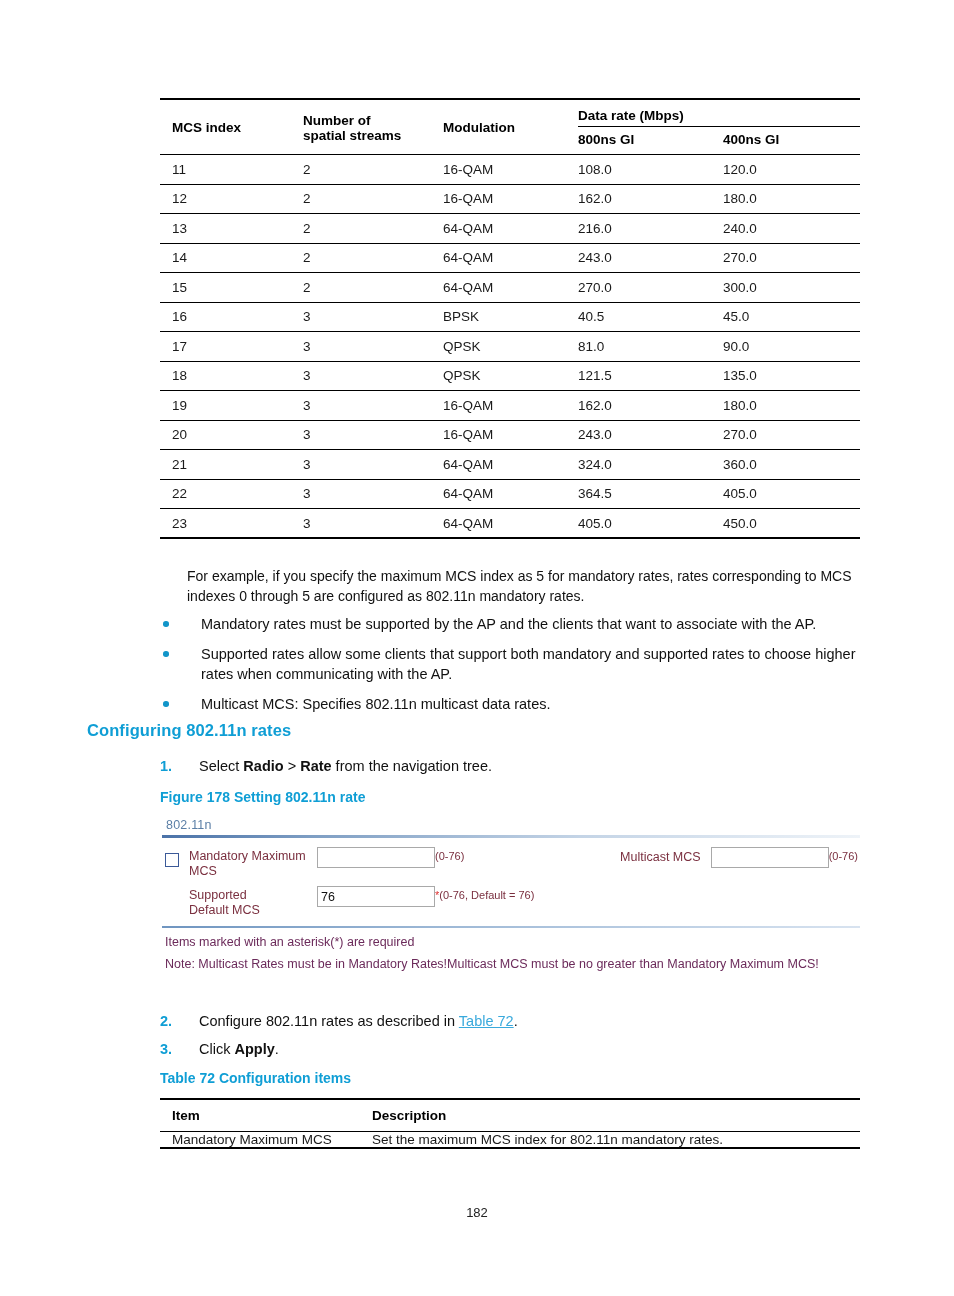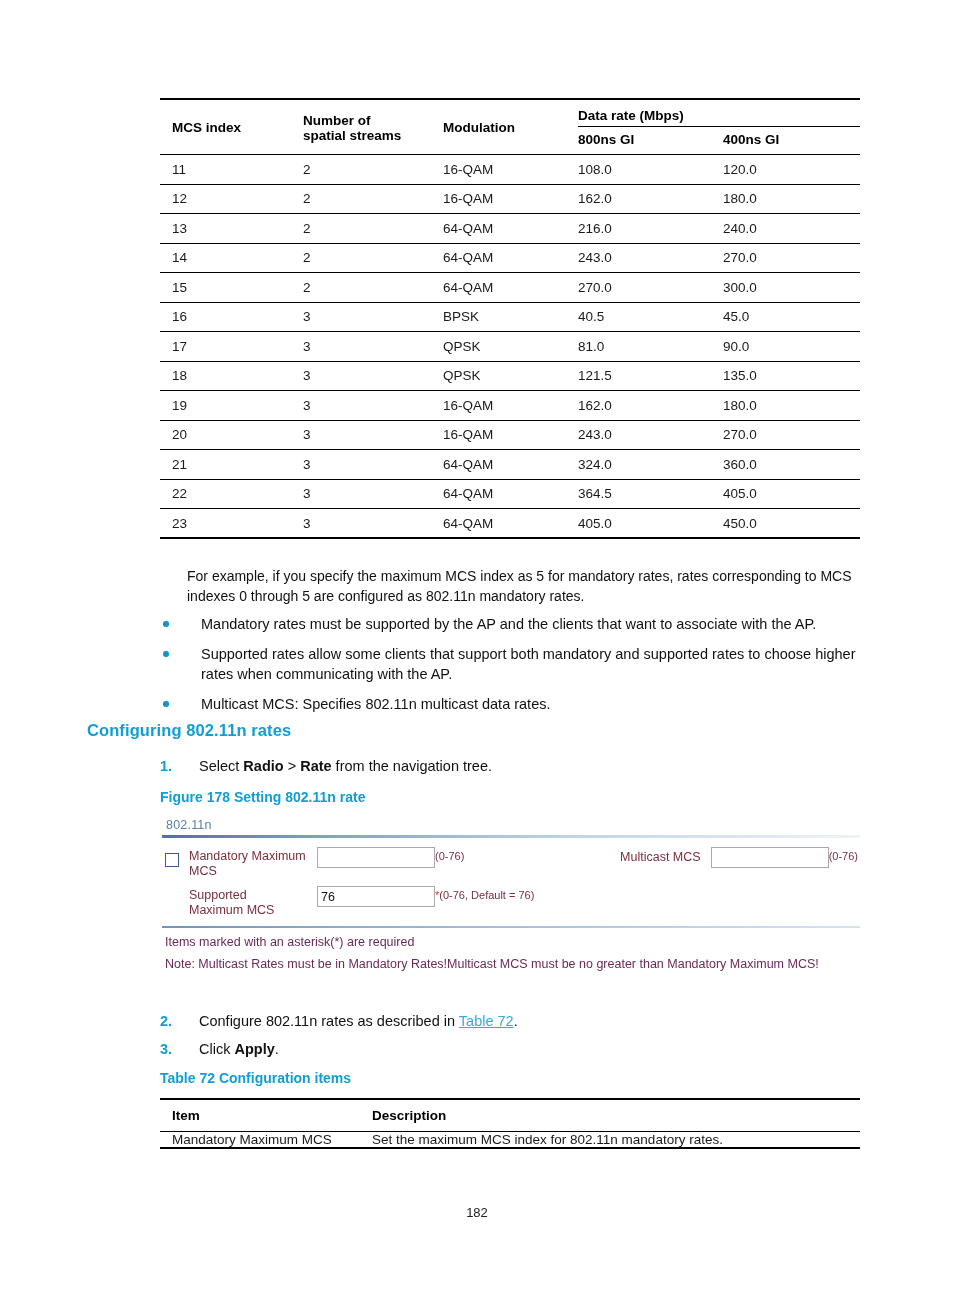--- a/index.html
+++ b/index.html
@@ -428,21 +428,21 @@
       <div class="fig-right">
         <div class="fig-label">Multicast MCS</div>
         <input class="fig-input" type="text" value="" style="">
         <div class="fig-hint">(0-76)</div>
       </div>
     </div>
 
     <div class="fig-row row-offset">
       <div class="fig-label">
         <span>Supported</span><br>
-        <span>Maximum MCS</span>
+        <span>Default MCS</span>
       </div>
       <input class="fig-input" type="text" value="76" style="">
       <div class="fig-hint"><span class="fig-star">*</span><span>(0-76, Default = 76)</span></div>
     </div>
 
     <div class="fig-divider-thin"></div>
     <div class="fig-note">Items marked with an asterisk(*) are required</div>
     <div class="fig-note n2">Note: Multicast Rates must be in Mandatory Rates!Multicast MCS must be no greater than Mandatory Maximum MCS!</div>
   </div>
 

